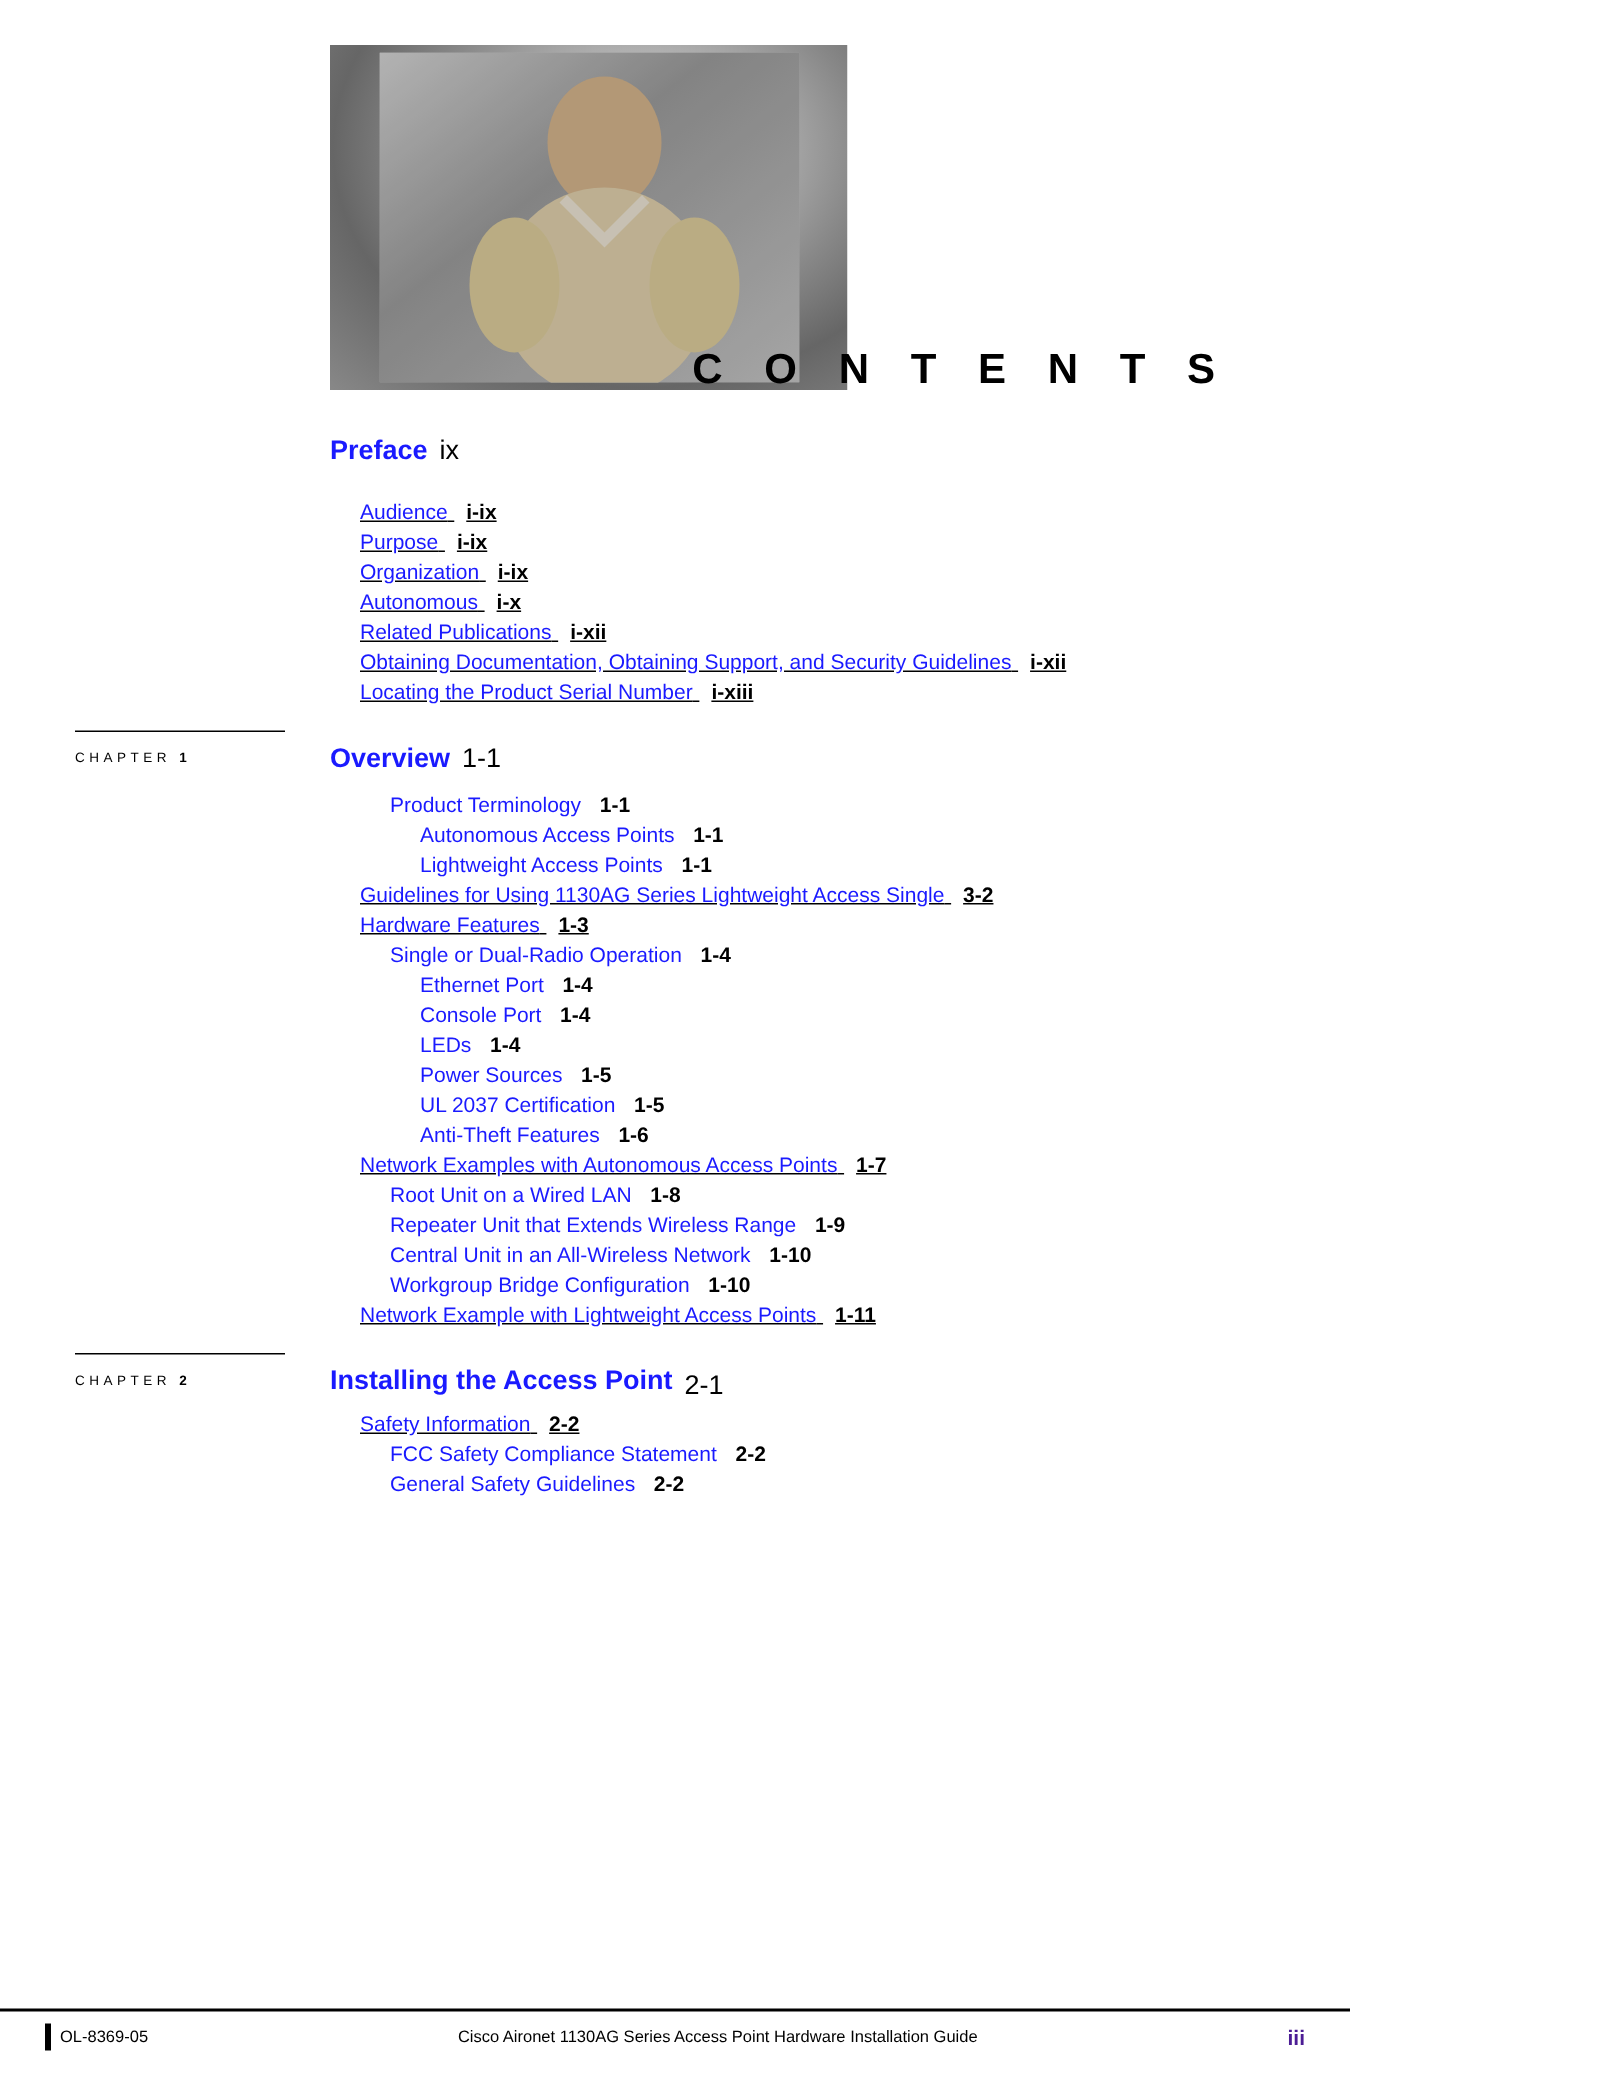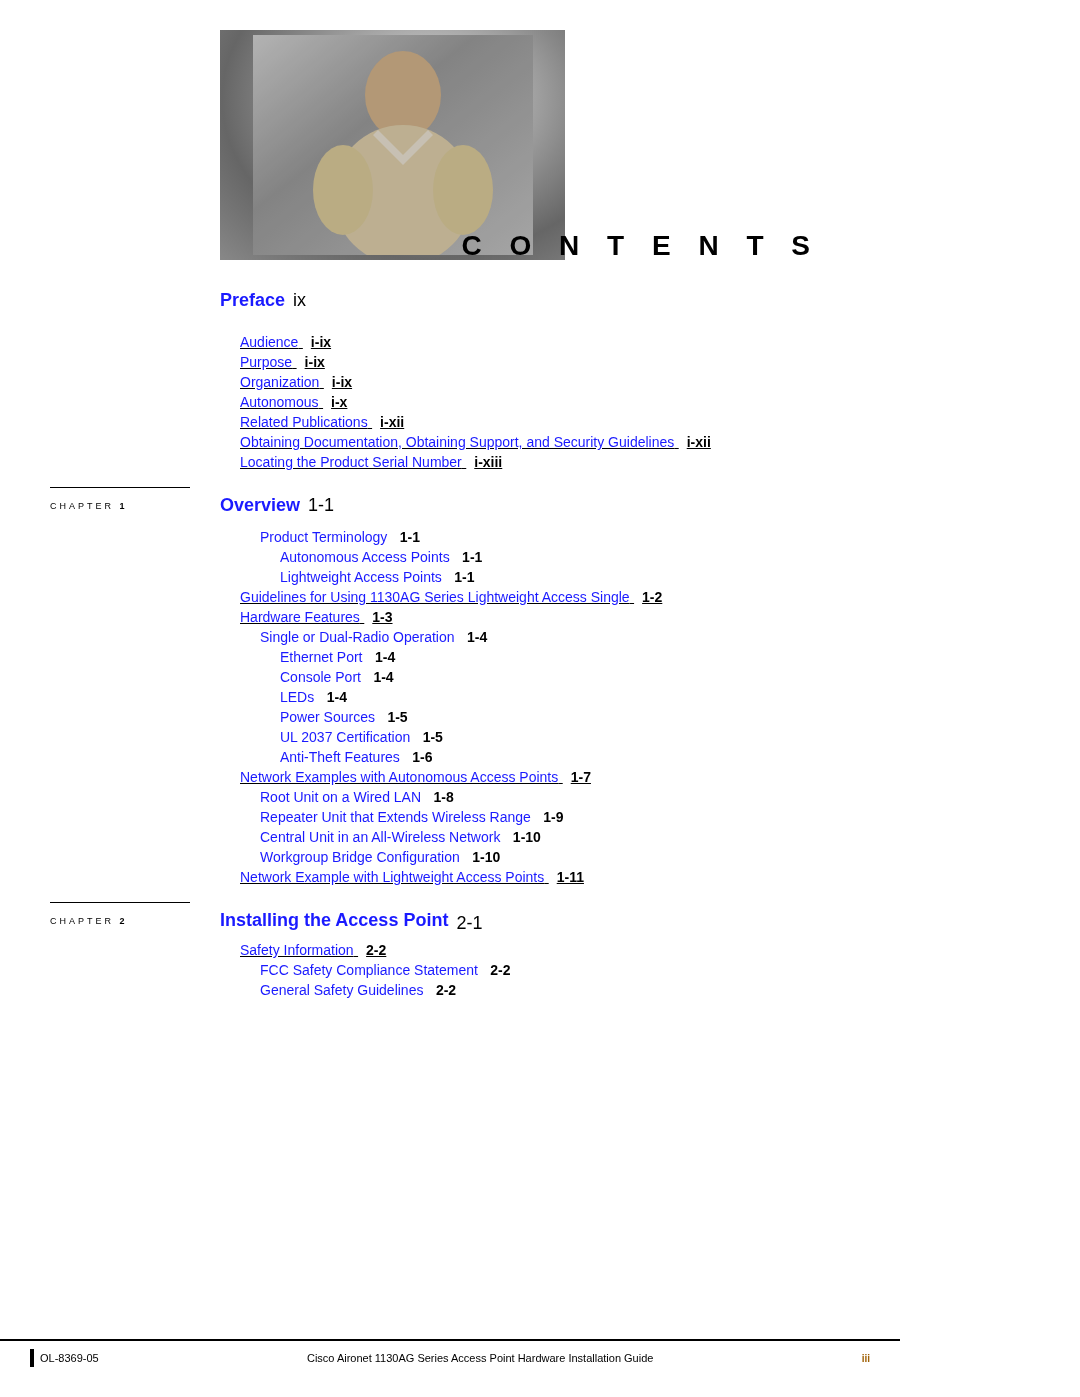--- a/index.html
+++ b/index.html
@@ -187,23 +187,23 @@
     }
 
     .footer-title {
       font-size: 11px;
       color: #000000;
       font-weight: normal;
       text-align: center;
     }
 
     .footer-page {
-      font-size: 10px;
-      font-weight: bold;
-      color: #a16207;
+      font-size: 14px;
+      font-weight: bold;
+      color: #4c1d95;
       text-align: right;
     }
 
     .toc-row {
       margin-bottom: 2px;
     }
 
   </style>
 </head>
 <body>
@@ -297,21 +297,21 @@
       <div class="toc-row indent-3">
         <span class="toc-item-link">Autonomous Access Points</span>
         <span class="toc-item-page">  1-1</span>
       </div>
       <div class="toc-row indent-3">
         <span class="toc-item-link">Lightweight Access Points</span>
         <span class="toc-item-page">  1-1</span>
       </div>
       <div class="toc-row indent-1">
         <span class="toc-item-link">Guidelines for Using 1130AG Series Lightweight Access Single</span>
-        <span class="toc-item-page">  1-2</span>
+        <span class="toc-item-page">  3-2</span>
       </div>
       <div class="toc-row indent-1">
         <span class="toc-item-link">Hardware Features</span>
         <span class="toc-item-page">  1-3</span>
       </div>
       <div class="toc-row indent-2">
         <span class="toc-item-link">Single or Dual-Radio Operation</span>
         <span class="toc-item-page">  1-4</span>
       </div>
       <div class="toc-row indent-3">

